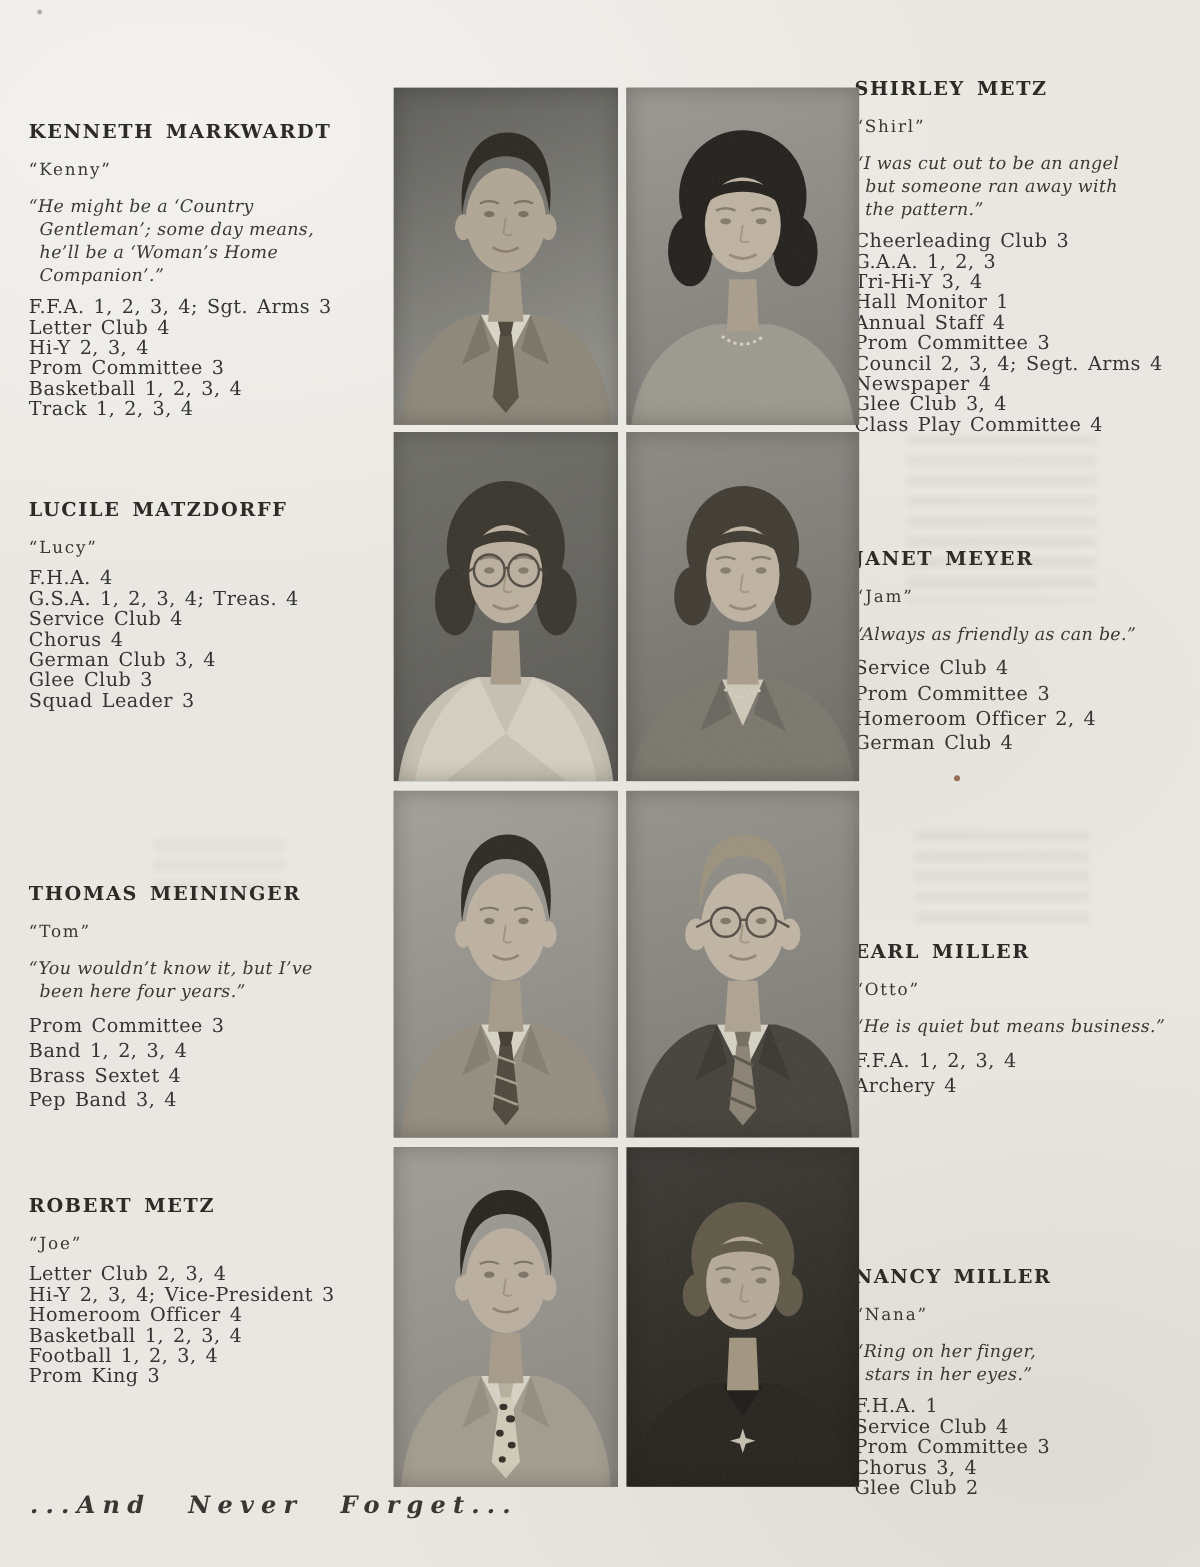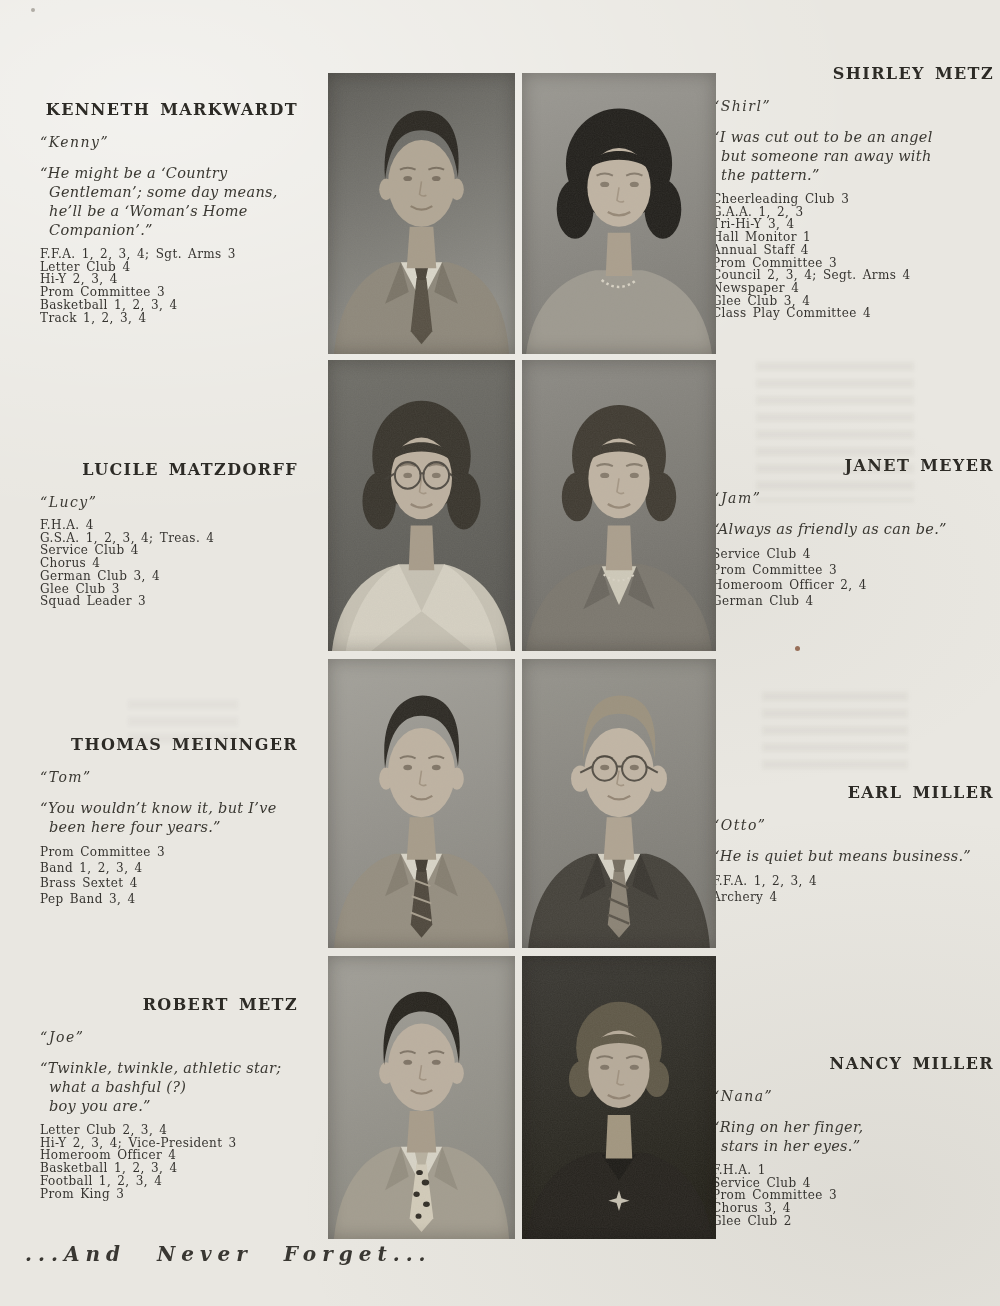--- a/index.html
+++ b/index.html
@@ -7,39 +7,39 @@
     position:relative;width:1000px;height:1306px;margin:0 auto;overflow:hidden;
     background:
       radial-gradient(1200px 700px at 15% 8%, rgba(255,255,255,.45), transparent 60%),
       radial-gradient(900px 600px at 88% 92%, rgba(120,115,100,.10), transparent 65%),
       radial-gradient(500px 300px at 70% 45%, rgba(130,125,110,.05), transparent 70%),
       #e9e7e1;
     font-family:"DejaVu Serif", serif;color:#34322d;
   }
   
   .entry{position:absolute;}
-  .col-left{left:40px;width:258px;}
+  .col-left{left:24px;width:258px;}
   .col-right{left:712px;width:282px;}
-  .e-l0{top:100px;} .e-l1{top:415px;margin-top:45px;} .e-l2{top:735px;} .e-l3{top:995px;}
+  .e-l0{top:100px;} .e-l1{top:415px;} .e-l2{top:735px;} .e-l3{top:995px;}
   .e-r0{top:64px;}  .e-r1{top:456px;} .e-r2{top:783px;} .e-r3{top:1018px;margin-top:36px;}
   .entry-name{
     font-size:16px;line-height:19px;font-weight:600;letter-spacing:1.4px;
-    color:#2d2b26;word-spacing:3px;text-align:right;
+    color:#2d2b26;word-spacing:3px;
   }
   .entry-nick{
-    margin-top:15px;font-style:italic;font-size:14px;line-height:17px;
+    margin-top:15px;font-size:14px;line-height:17px;
     letter-spacing:1.5px;color:#3a3832;
   }
   .entry-quote{
     margin-top:13px;font-style:italic;font-size:14.5px;line-height:19px;
     color:#3a3832;white-space:pre-line;padding-left:9px;text-indent:-9px;
     letter-spacing:.3px;
   }
   .entry-activities{
-    margin-top:8px;font-size:12px;line-height:1.06;color:#363430;
+    margin-top:8px;font-size:16px;line-height:1.06;color:#363430;
     white-space:pre-line;letter-spacing:.4px;word-spacing:2px;
   }
   .entry-activities.roomy{line-height:1.3;}
   
   .photo{position:absolute;background:#7a7872;overflow:hidden;}
   .photo svg{display:block;width:100%;height:100%;}
   .photo::after{content:"";position:absolute;inset:0;box-shadow:inset 0 0 18px rgba(20,18,14,.28);pointer-events:none;}
   .ph1{left:288px;top:57px;width:187px;height:281px;}
   .ph2{left:482px;top:57px;width:194px;height:281px;}
   .ph3{left:288px;top:344px;width:187px;height:291px;}
@@ -120,23 +120,20 @@
 been here four years.”</div>
     <div class="entry-activities roomy">Prom Committee 3
 Band 1, 2, 3, 4
 Brass Sextet 4
 Pep Band 3, 4</div>
   </div>
 
   <div class="entry col-left e-l3">
     <div class="entry-name">ROBERT METZ</div>
     <div class="entry-nick">“Joe”</div>
-    <div class="entry-quote">“Twinkle, twinkle, athletic star;
-what a bashful (?)
-boy you are.”</div>
     <div class="entry-activities">Letter Club 2, 3, 4
 Hi-Y 2, 3, 4; Vice-President 3
 Homeroom Officer 4
 Basketball 1, 2, 3, 4
 Football 1, 2, 3, 4
 Prom King 3</div>
   </div>
 
   <div class="entry col-right e-r0">
     <div class="entry-name">SHIRLEY METZ</div>

